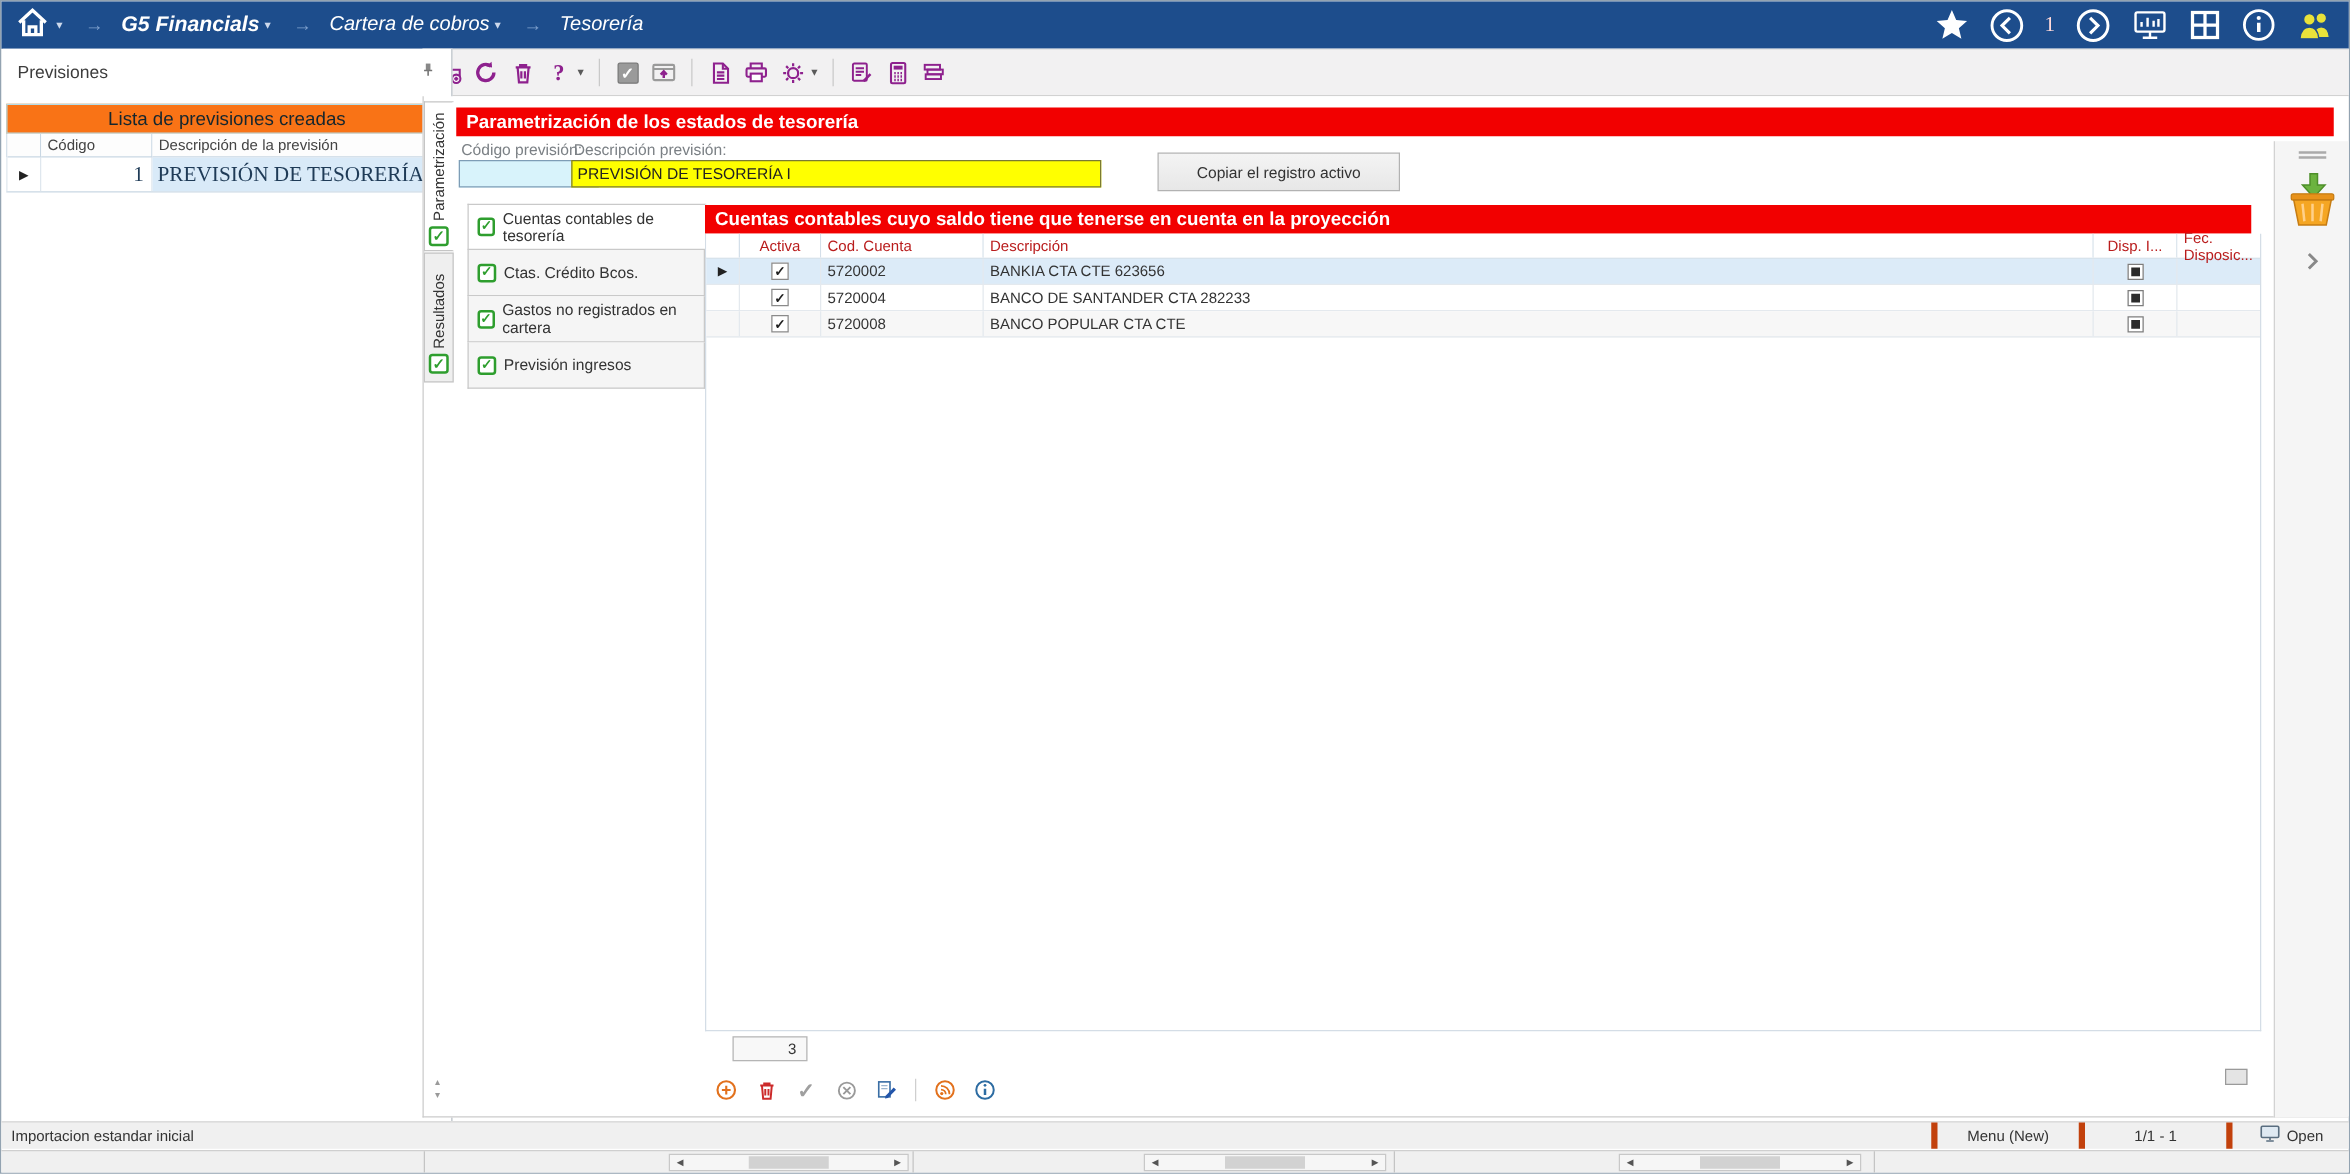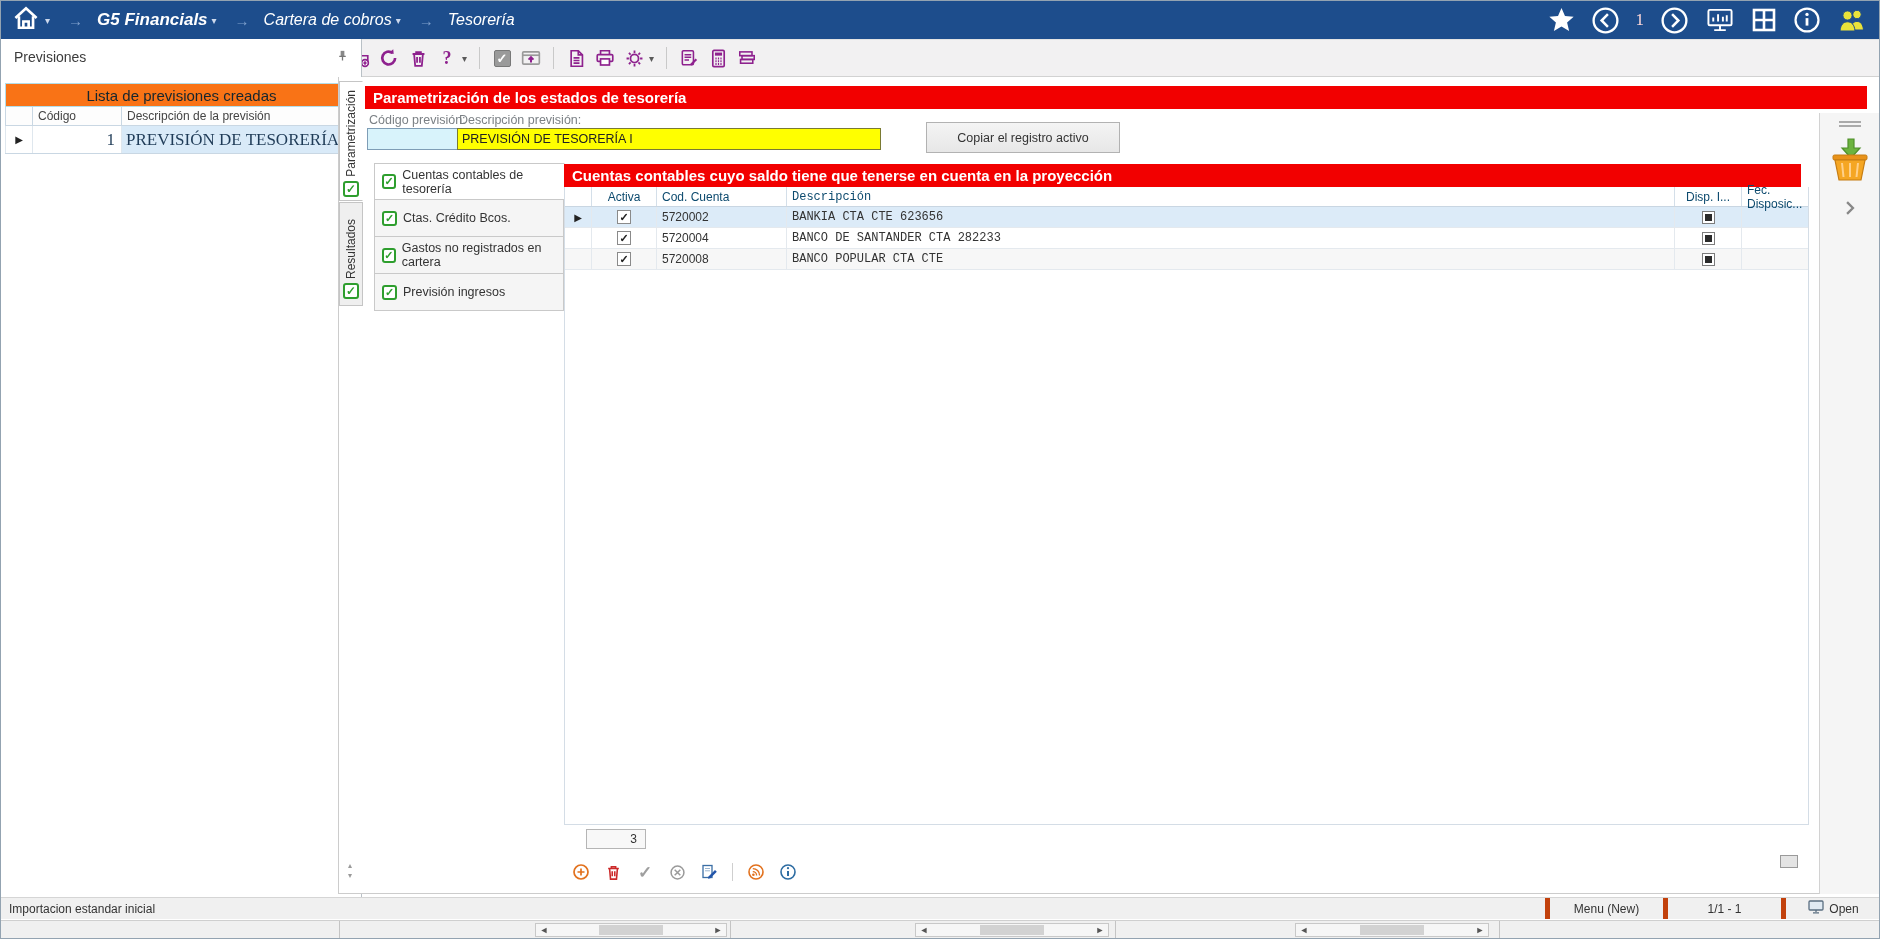--- a/index.html
+++ b/index.html
@@ -89,29 +89,29 @@
             display:flex; align-items:center; gap:6px; padding-left:7px; cursor:pointer; }
   .subtab:first-child { border-top:1px solid #c9c9c9; }
   .subtab.sel { background:#fff; border-right:1px solid #fff; width:191px; }
   .subtab .lbl { font-size:12.5px; color:#333; }
   .gcheck.small { width:15px; height:15px; font-size:11px; }
 
   
   .grid { position:absolute; left:563px; top:186px; width:1245px; height:638px;
           border:1px solid #d4dde6; border-top:none; background:#fff; }
   .g-hrow { display:flex; height:20px; border-bottom:1px solid #c9d6e2; }
-  .g-hcell { font-size:12px; color:#0c4a6e; border-right:1px solid #d4dfe9; display:flex;
+  .g-hcell { font-size:12px; color:#b91c1c; border-right:1px solid #d4dfe9; display:flex;
              align-items:center; padding:0 5px; background:#fff; }
   .g-row { display:flex; height:21px; border-bottom:1px solid #e4e9ee; cursor:pointer; }
   .g-cell { border-right:1px solid #e4e9ee; display:flex; align-items:center; padding:0 5px;
             font-size:12px; color:#333; }
   .g-sel { width:27px; justify-content:center; padding:0; }
   .g-activa { width:65px; justify-content:center; padding:0; }
   .g-cod { width:130px; }
-  .g-desc { width:888px;font-family:Liberation Mono, monospace; }
+  .g-desc { width:888px; }
   .g-disp { width:67px; justify-content:center; padding:0; }
   .g-fec { width:66px; border-right:none; }
   .g-row.sel { background:#dcebf8; }
   .g-row.alt { background:#f7f7f7; }
   .cb { width:14px; height:14px; border:1px solid #8a8a8a; background:#fff; color:#222;
         font-size:11px; font-weight:bold; display:flex; align-items:center; justify-content:center; }
   .cb-ind { width:13px; height:13px; border:1px solid #7c7c7c; background:#fff;
             display:flex; align-items:center; justify-content:center; }
   .cb-ind::after { content:""; width:7px; height:7px; background:#2b2b2b; display:block; }
 

